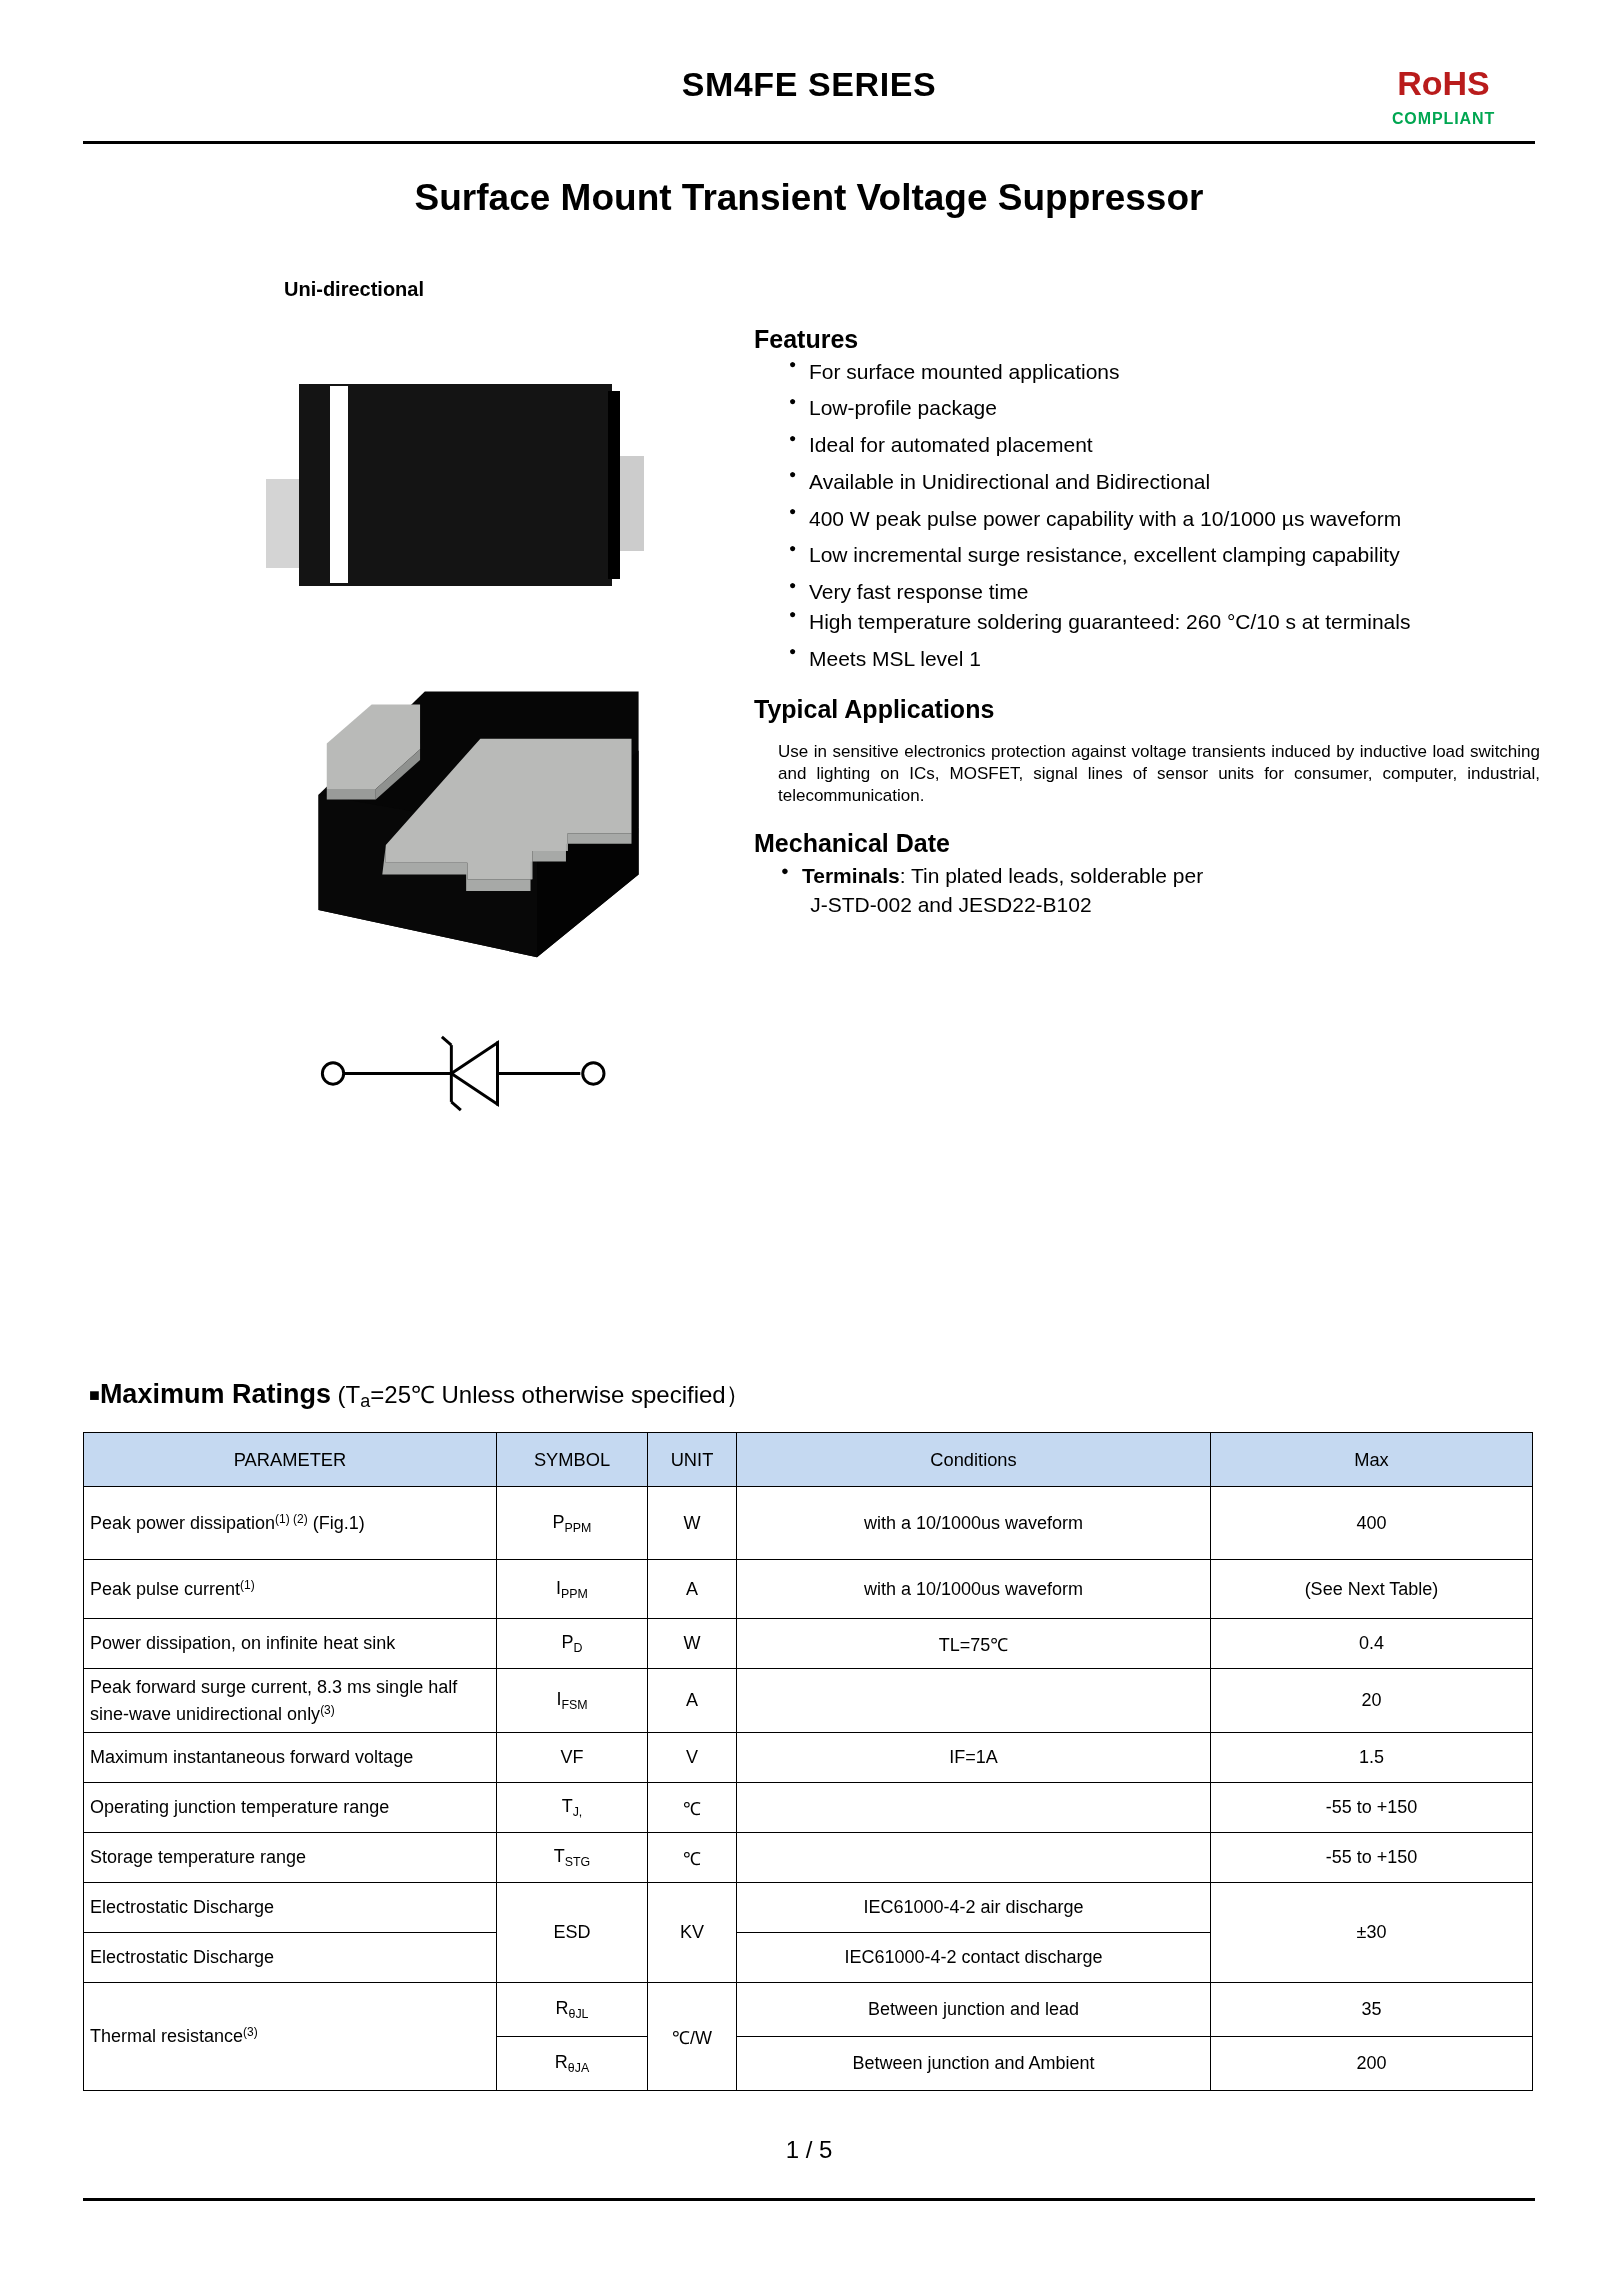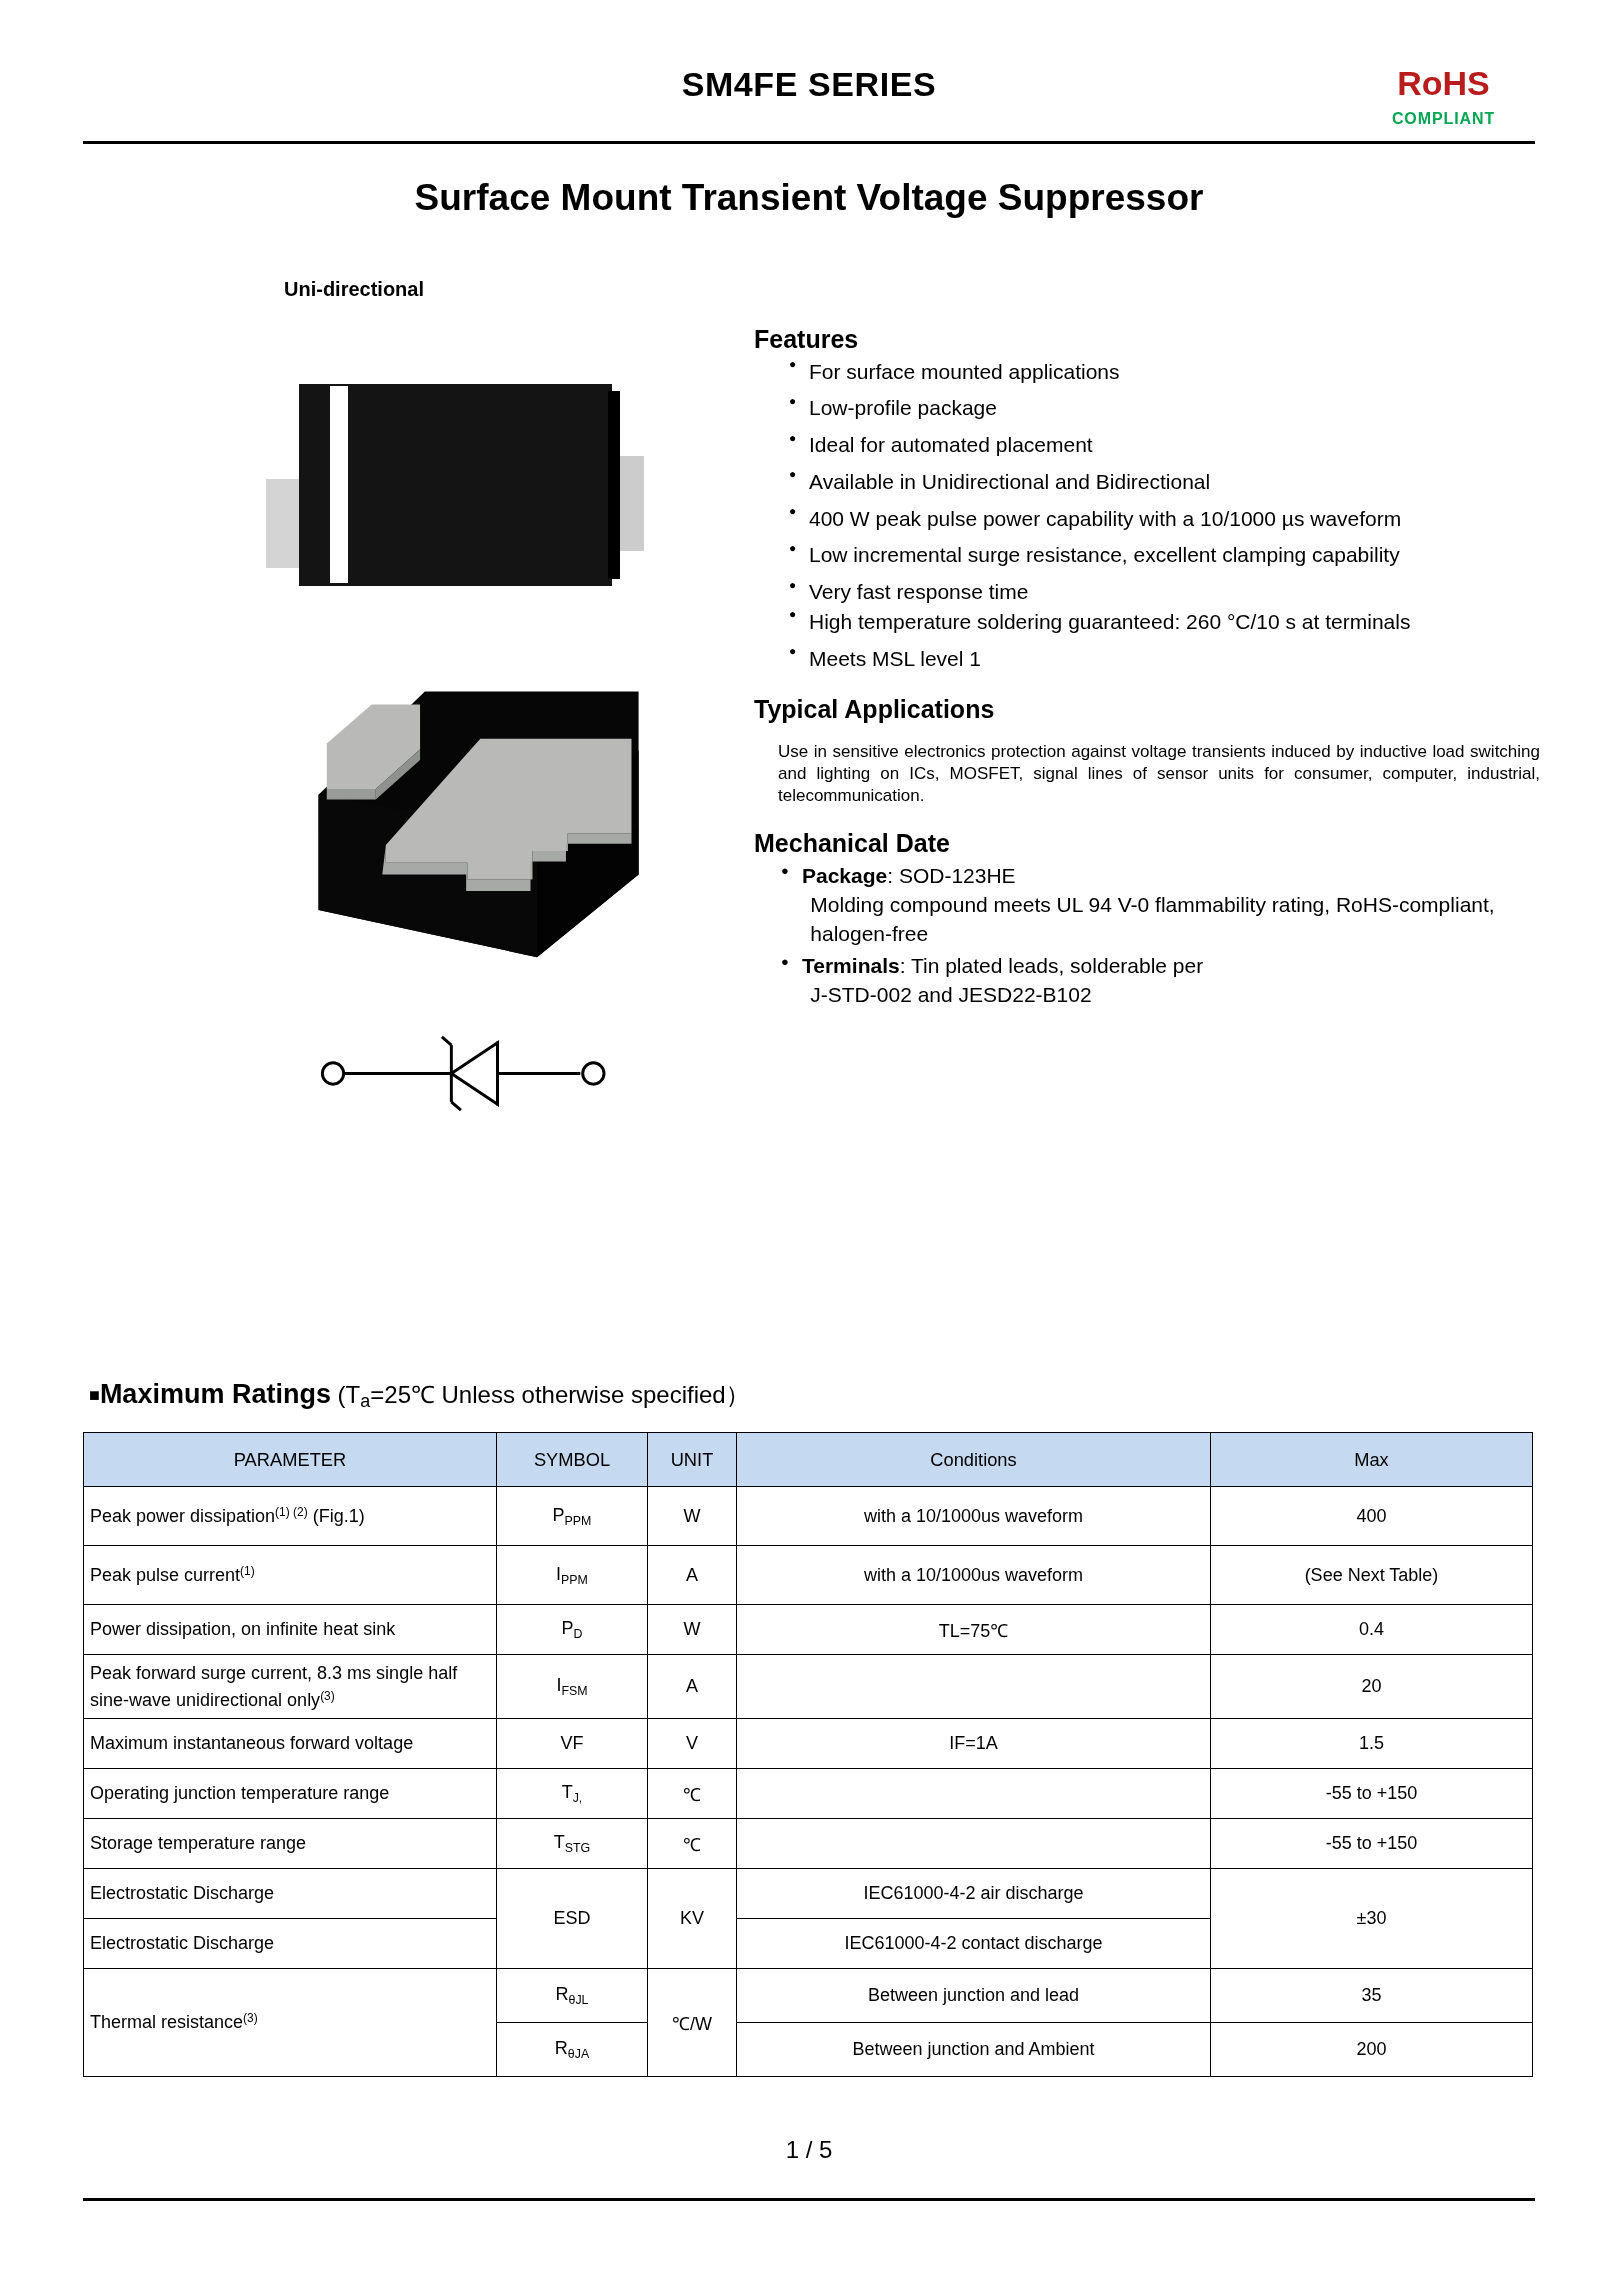--- a/index.html
+++ b/index.html
@@ -357,24 +357,20 @@
     </ul>
 
     <div class="sec-block">
       <h2 class="sec">Typical Applications</h2>
       <div class="applications-body">Use in sensitive electronics protection against voltage transients induced by inductive load switching and lighting on ICs, MOSFET, signal lines of sensor units for consumer, computer, industrial, telecommunication.</div>
     </div>
 
     <div class="sec-block">
       <h2 class="sec">Mechanical Date</h2>
       <ul class="mech">
-        <li>
-          <b>Package</b><span>: </span><span>SOD-123HE</span>
-          <span class="indent1">Molding compound meets UL 94 V-0 flammability rating, RoHS-compliant, halogen-free</span>
-        </li>
         <li>
           <b>Terminals</b><span>: </span><span>Tin plated leads, solderable  per</span>
           <span class="indent1">J-STD-002 and JESD22-B102</span>
         </li>
       </ul>
     </div>
   </div>
 
   <div class="ratings-head">
     <span class="sq">■</span><span class="strong">Maximum Ratings</span><span> (T</span><span class="sub">a</span><span>=25℃ Unless otherwise specified）</span>
@@ -392,21 +388,21 @@
       <tr>
         <th>PARAMETER</th>
         <th>SYMBOL</th>
         <th>UNIT</th>
         <th>Conditions</th>
         <th>Max</th>
       </tr>
     </thead>
     <tbody>
 
-      <tr style="height:59px;margin-top:8px;">
+      <tr style="height:73px;margin-top:8px;">
         <td class="param"><span>Peak power dissipation</span><sup class="fn">(1) (2)</sup><span> (Fig.1)</span></td>
         <td class="ctr"><span>P</span><sub class="sb">PPM</sub></td>
         <td class="ctr">W</td>
         <td class="ctr">with a 10/1000us waveform</td>
         <td class="ctr">400</td>
       </tr>
 
       <tr style="height:59px;">
         <td class="param"><span>Peak pulse current</span><sup class="fn">(1)</sup></td>
         <td class="ctr"><span>I</span><sub class="sb">PPM</sub></td>

